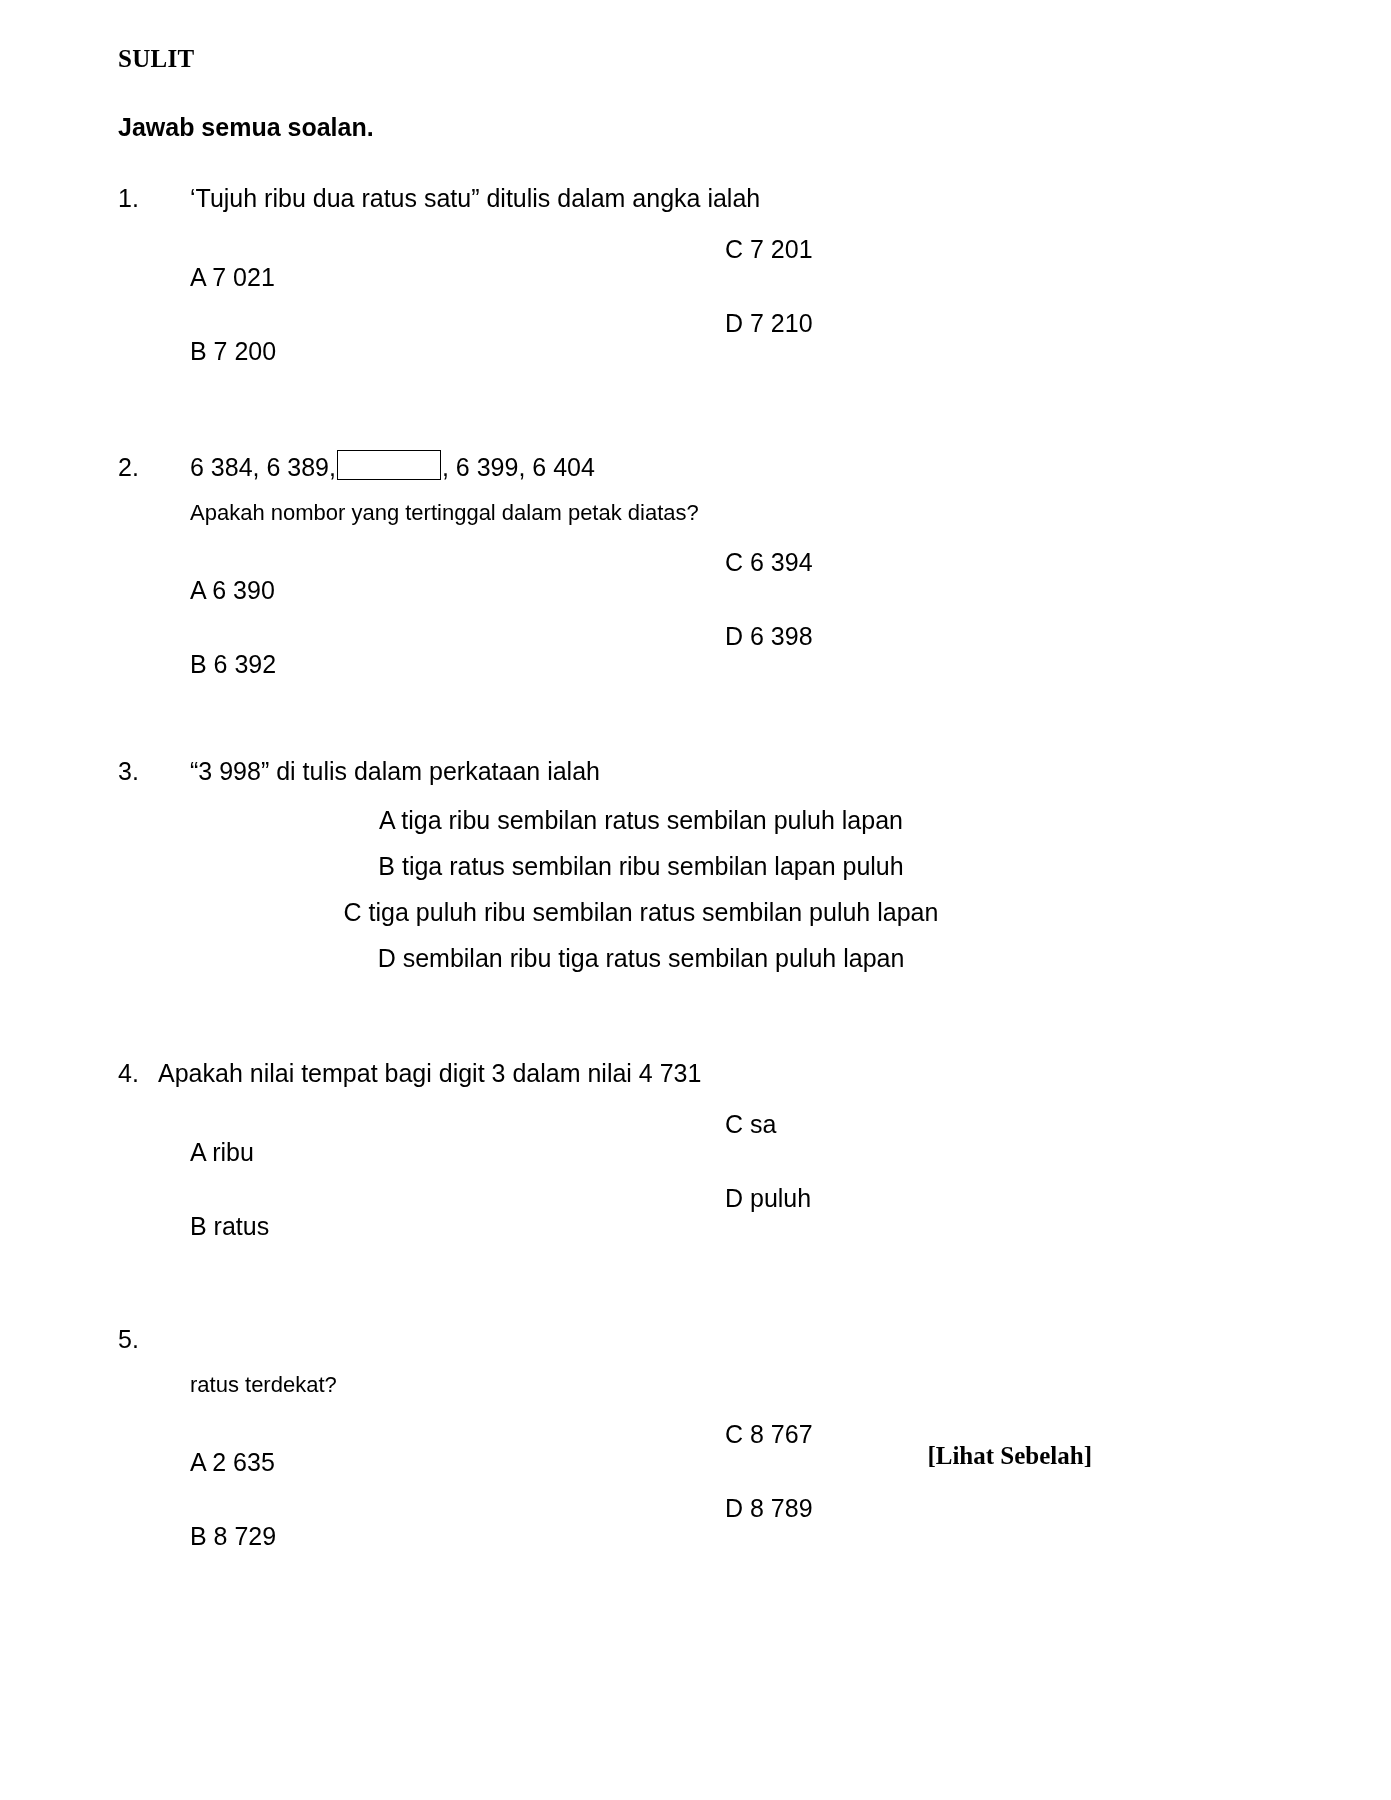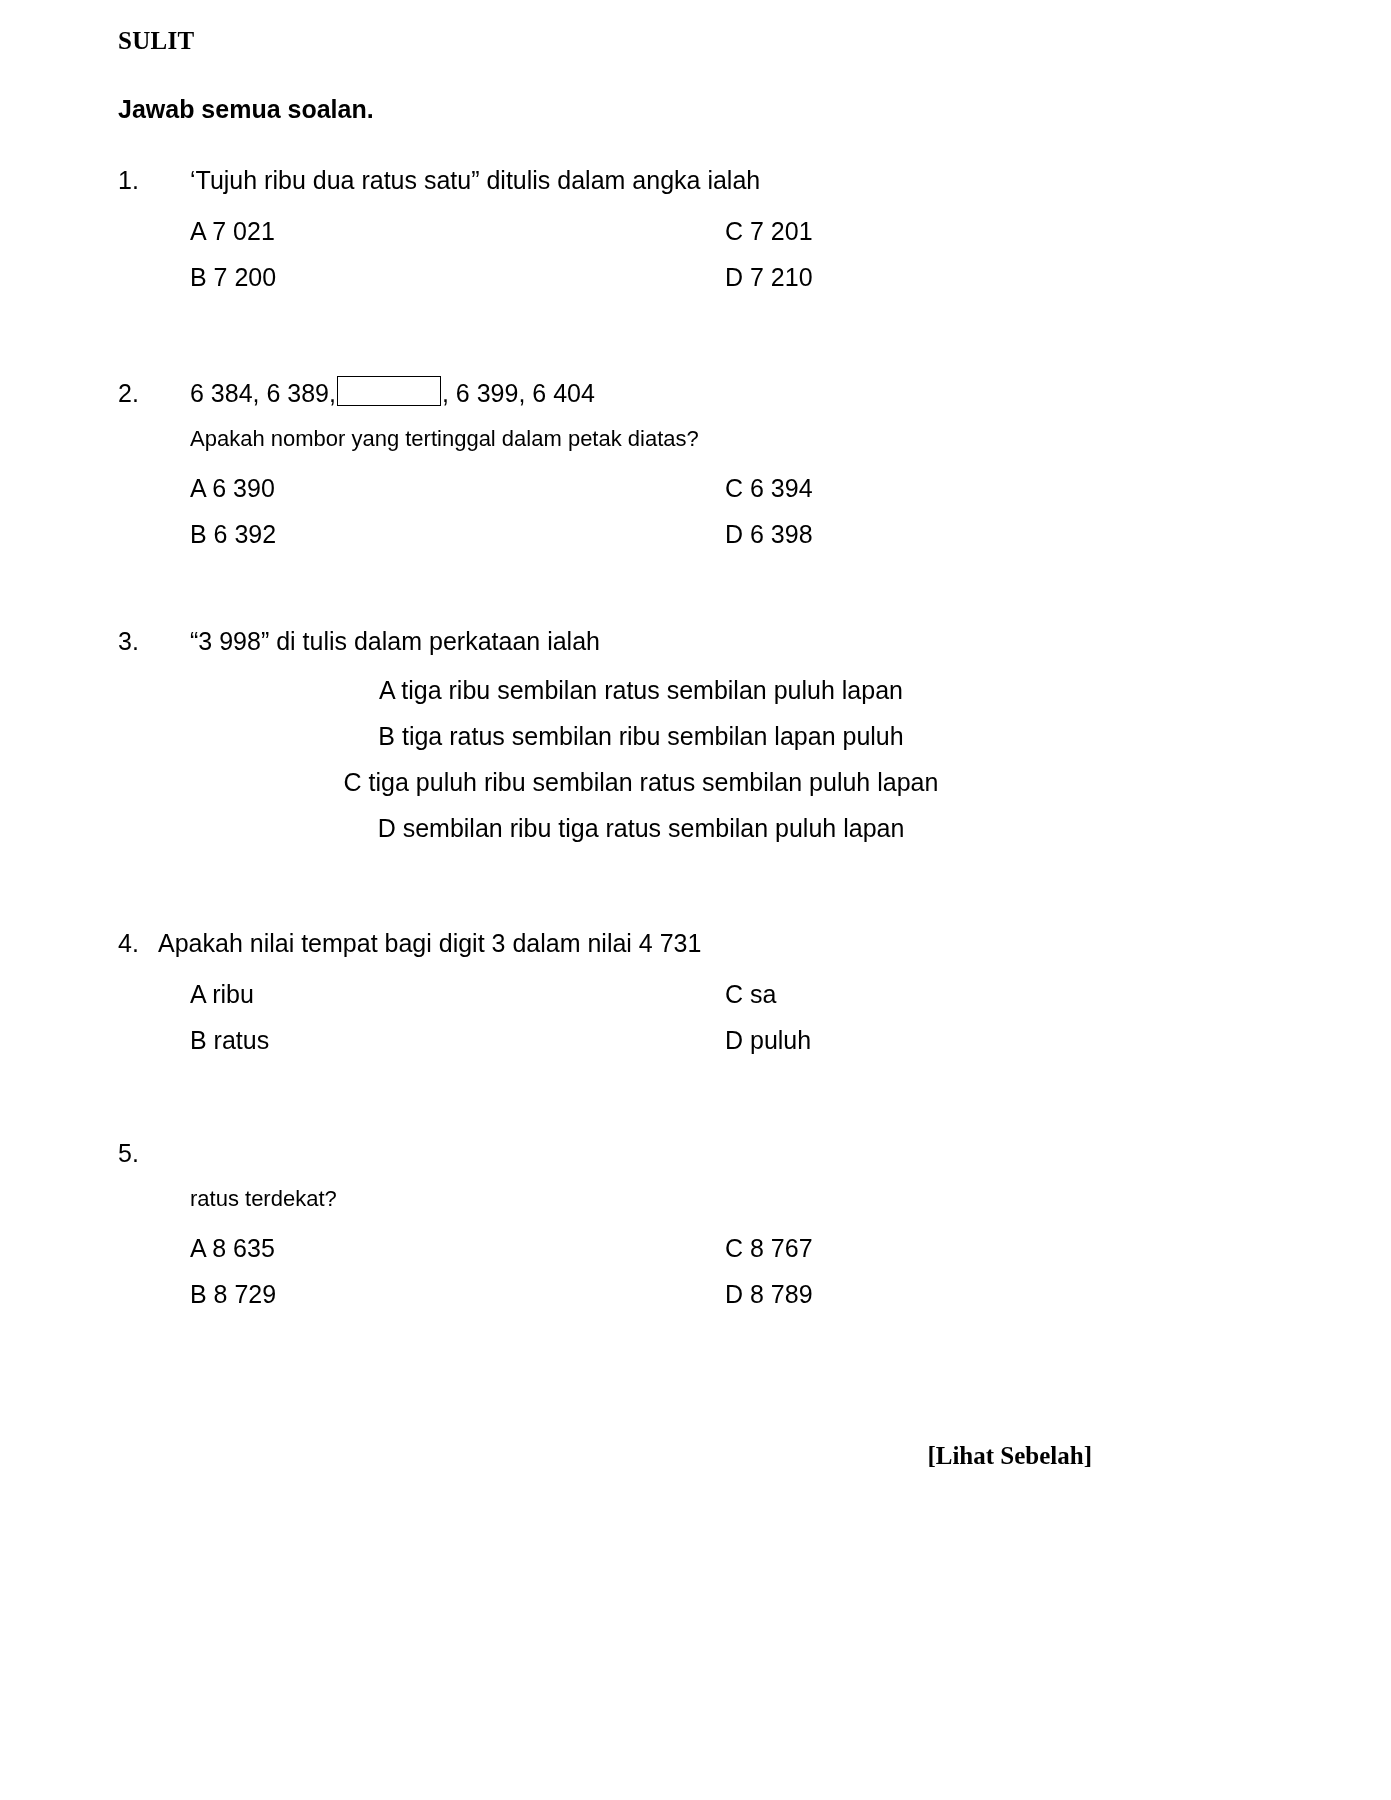--- a/index.html
+++ b/index.html
@@ -15,21 +15,21 @@
     color: #000000;
     overflow: hidden;
   }
 
   .page {
     position: absolute;
     top: 0; left: 0;
     width: 1210px;
     height: 1800px;
     box-sizing: border-box;
-    padding: 28px 118px 0 118px;
+    padding: 46px 118px 0 118px;
   }
 
   
   .sulit {
     font-family: "Liberation Serif", serif;
     font-weight: bold;
     font-size: 25px;
     letter-spacing: 0.3px;
     line-height: 1;
     margin: 0 0 44px 0;
@@ -79,20 +79,21 @@
   }
   .opt-row {
     display: flex;
     margin-bottom: 21px;
     font-size: 25px;
   }
   .opt-row:last-child { margin-bottom: 0; }
   .opt-left {
     width: 535px;
     flex: 0 0 535px;
+    margin-top: 28px;
   }
   .opt-right { flex: 1 1 auto; }
 
   
   .opts-stack {
     margin-left: 72px;
     margin-top: 24px;
   }
   .opt-line {
     font-size: 25px;
@@ -212,21 +213,21 @@
 
   <div class="gap-4"></div>
 
   <div class="q">
     <div class="q-stem">
       <span class="q-num q-num-tight">5.</span>
     </div>
     <div class="q-subtext">ratus terdekat?</div>
     <div class="opts2">
       <div class="opt-row">
-        <span class="opt-left">A  8 635</span>
+        <span class="opt-left">A  2 635</span>
         <span class="opt-right">C  8 767</span>
       </div>
       <div class="opt-row">
         <span class="opt-left">B   8 729</span>
         <span class="opt-right">D  8 789</span>
       </div>
     </div>
   </div>
 
   <div class="footer">[Lihat Sebelah]</div>

